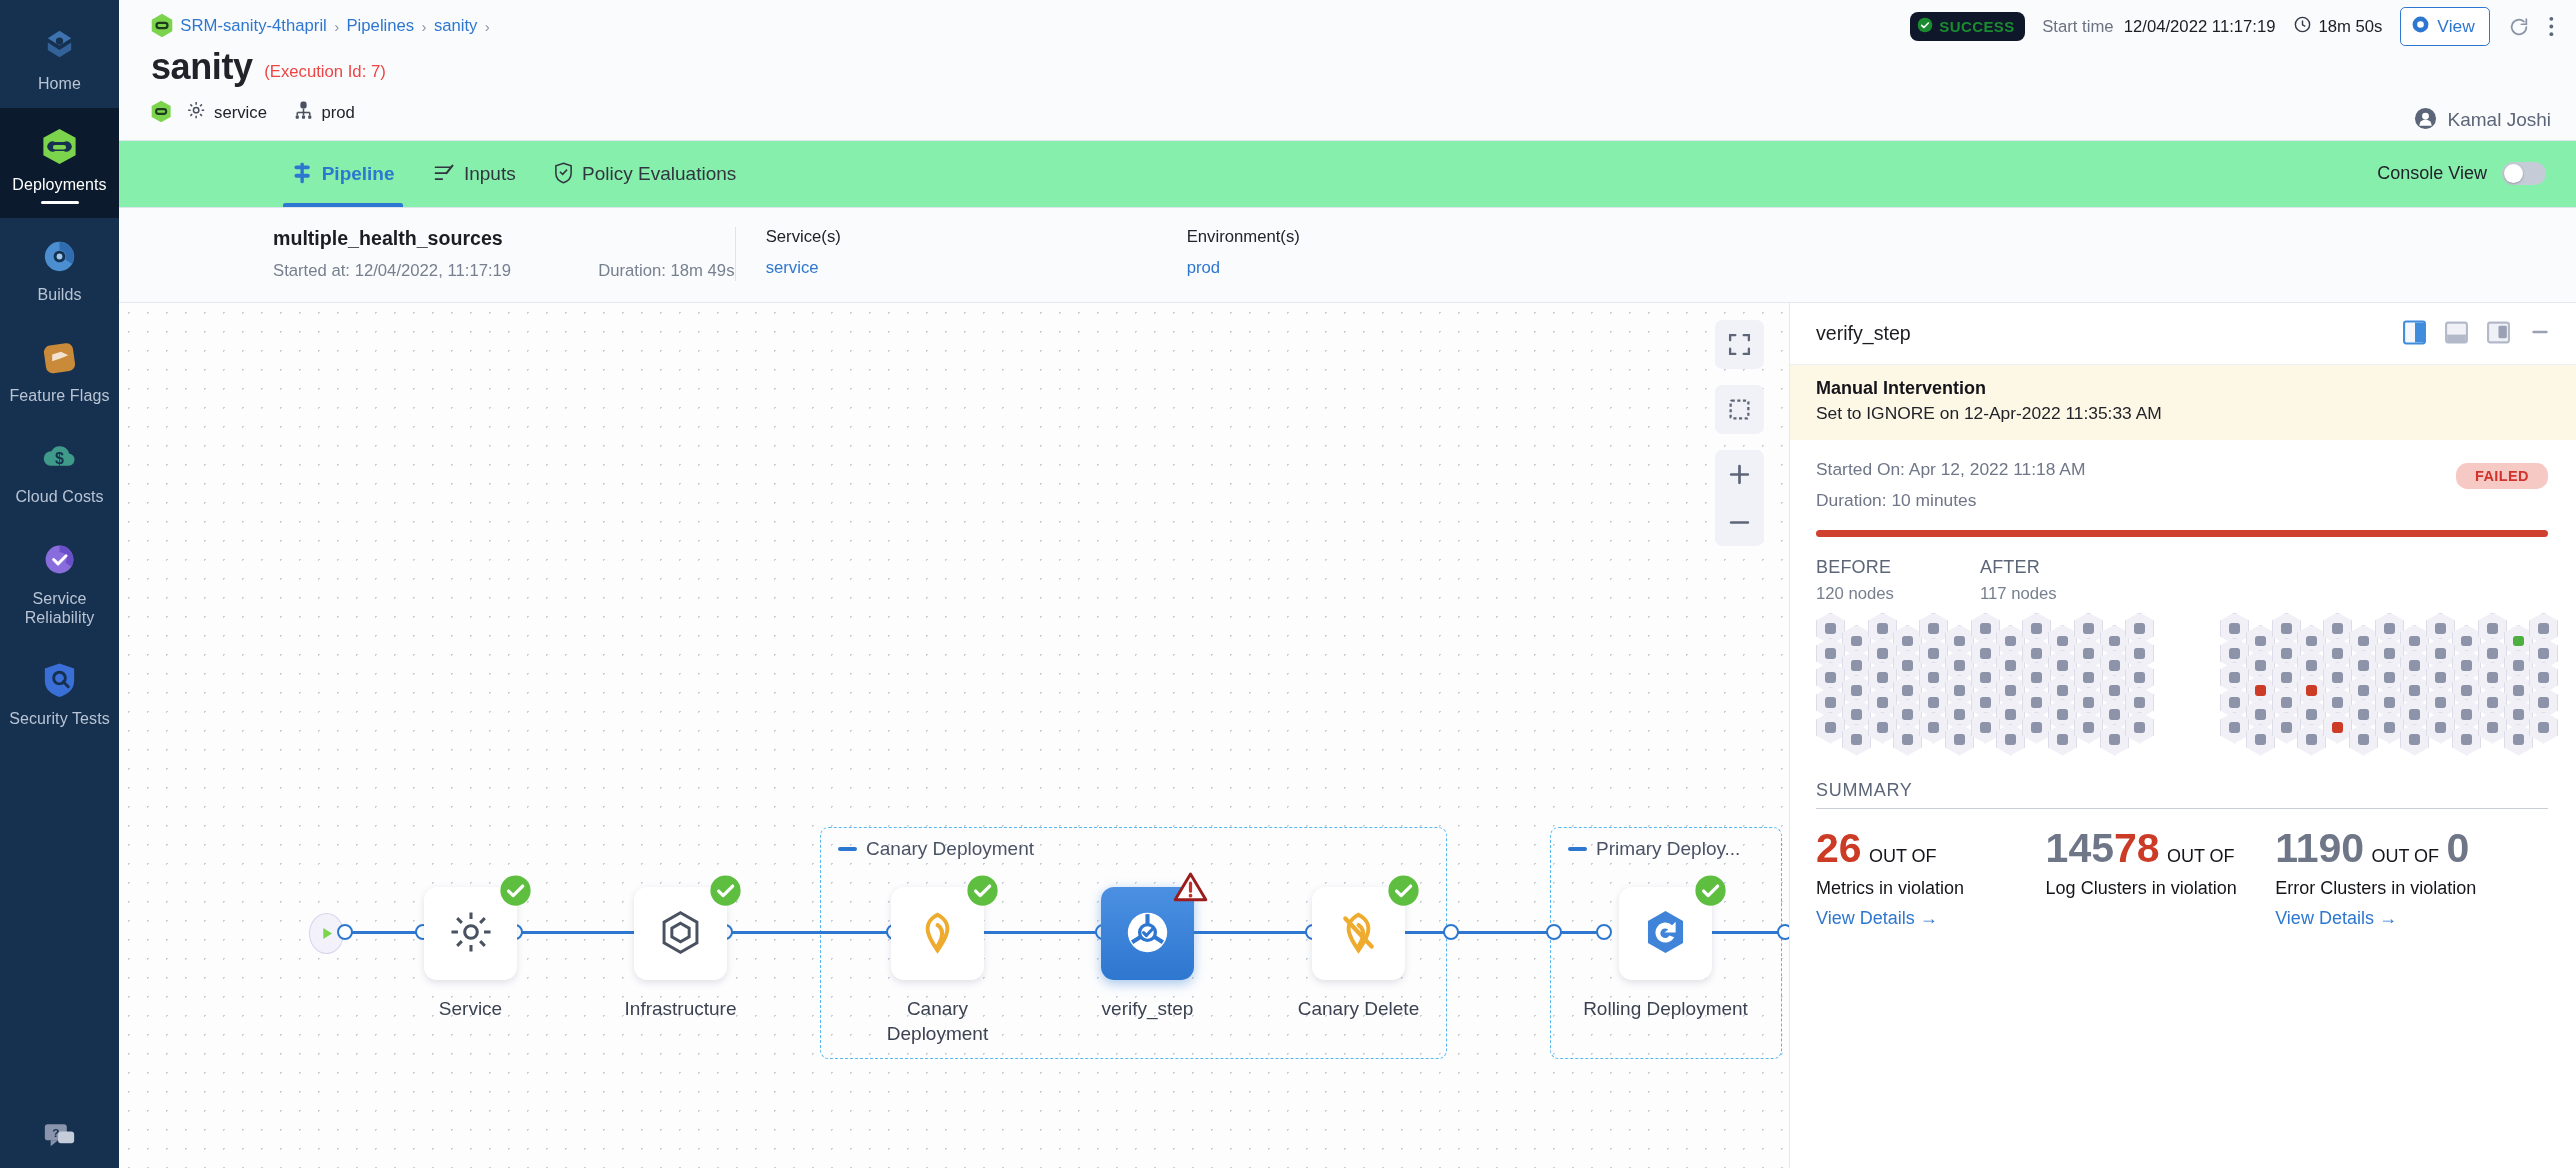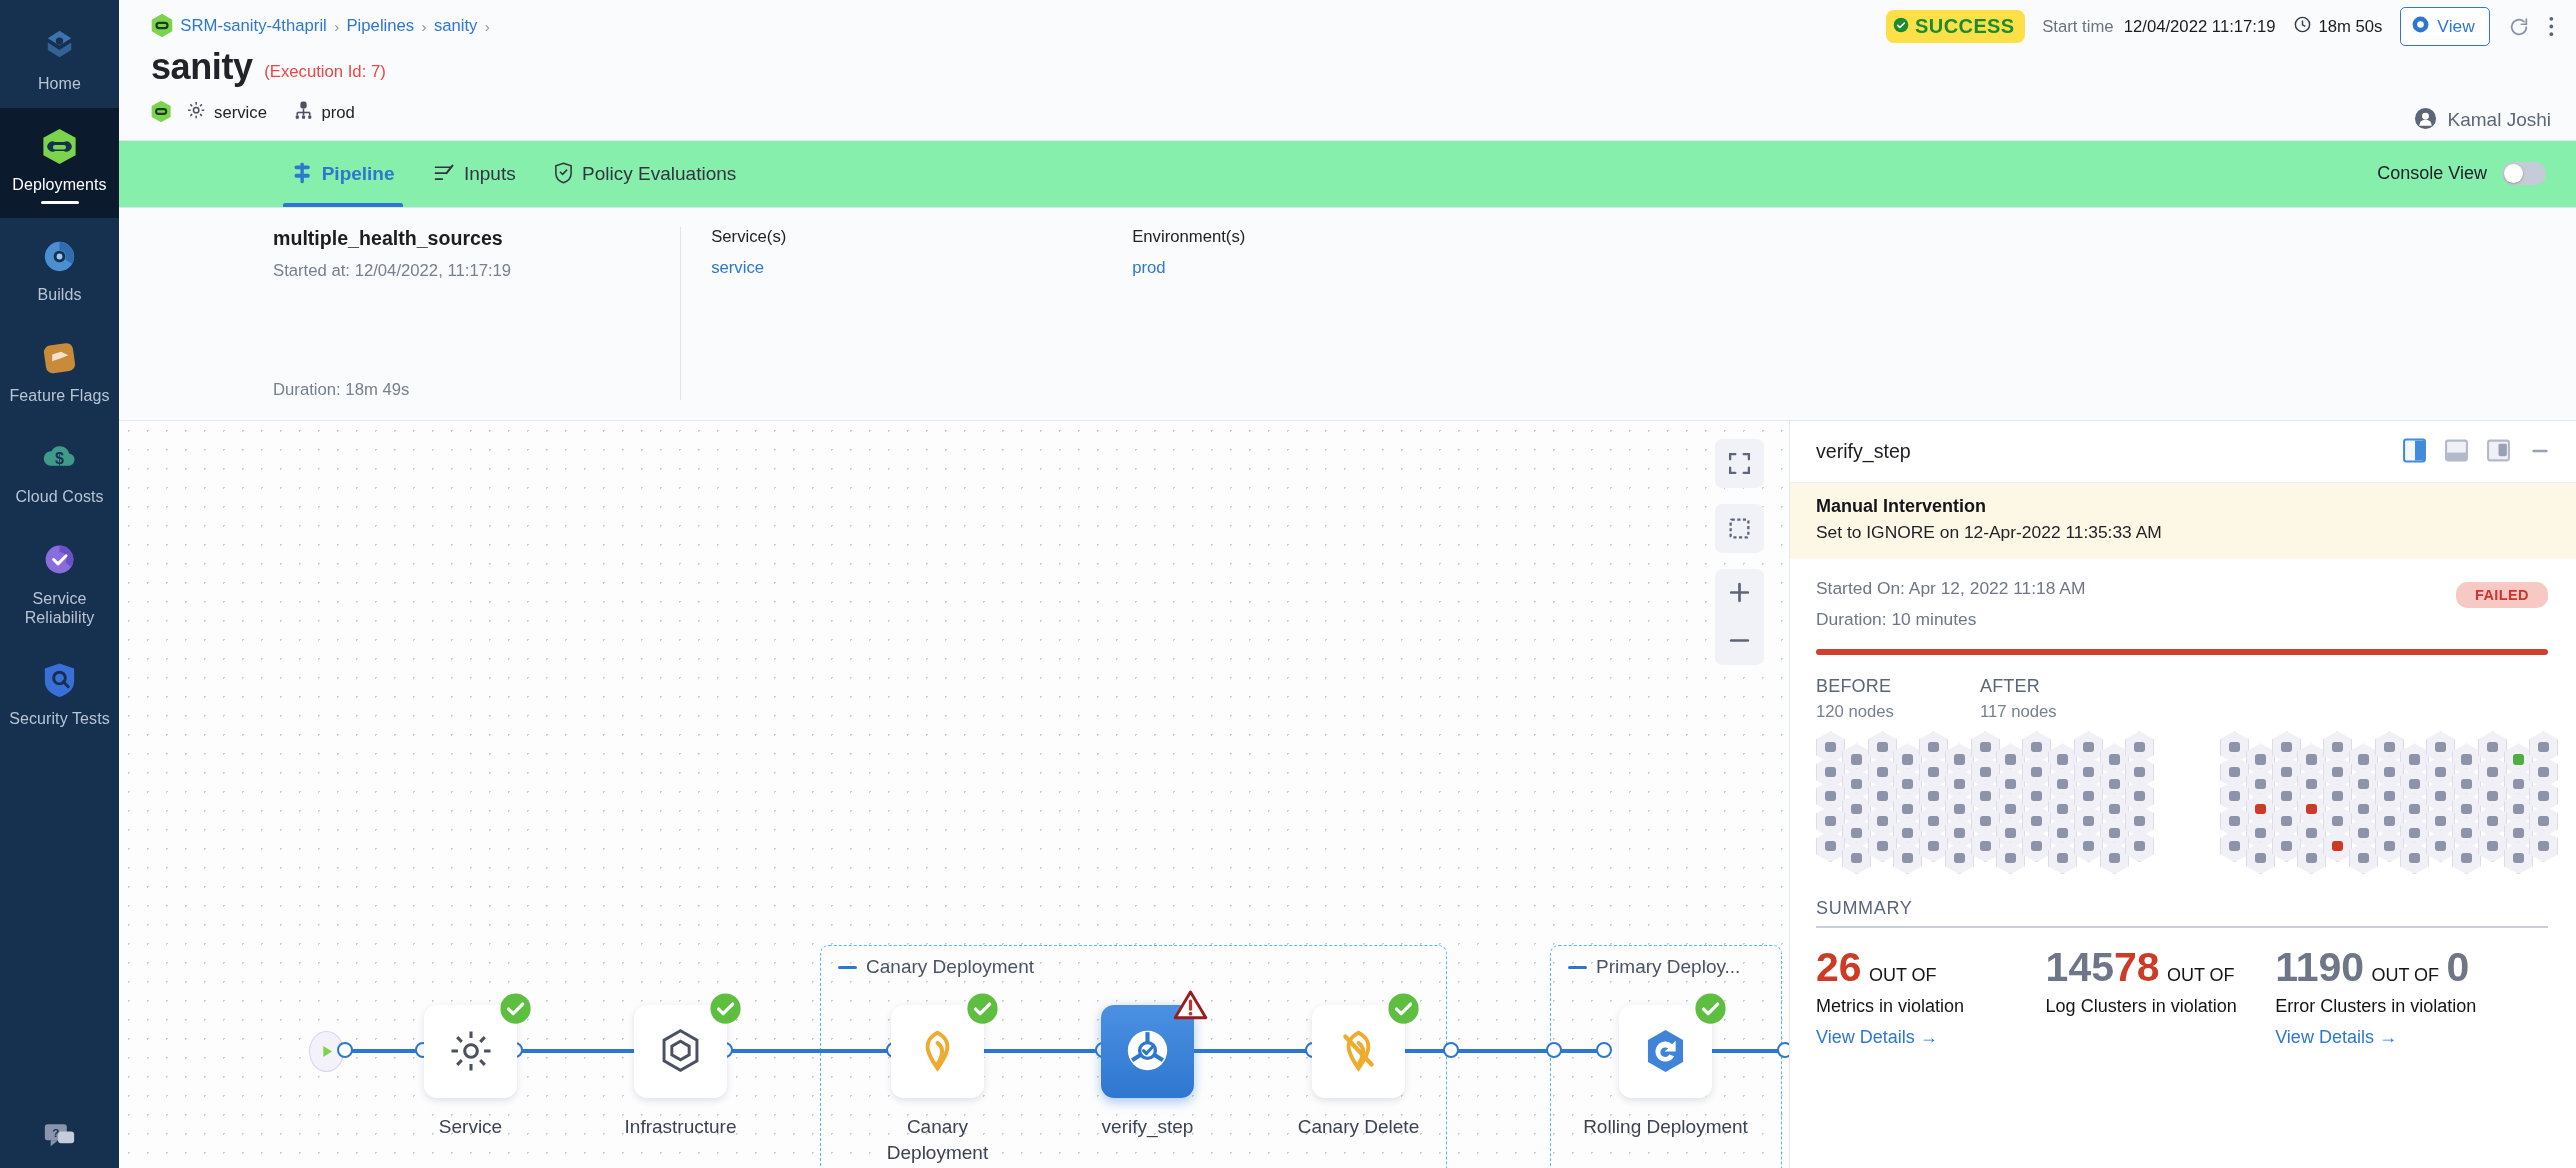--- a/index.html
+++ b/index.html
@@ -28,21 +28,21 @@
   .hdr{background:#fafbfd;border-bottom:0.7px solid #e4e8ef;padding:10.2px 22px 0 32px;position:relative;}
   .crumbs{display:flex;align-items:center;gap:7.3px;height:32px;}
   .crumb{color:#2e77d0;font-size:16.7px;cursor:pointer;}
   .crumb.sep{color:#8a94a6;font-size:15.2px;}
   .title-row{display:flex;align-items:flex-end;gap:11.6px;padding-top:7.3px;}
   .big-title{font-size:36px;font-weight:bold;color:#22222a;letter-spacing:-0.4px;line-height:1;}
   .exec-id{font-size:16.7px;color:#ef4444;padding-bottom:3.6px;}
   .meta-row{display:flex;align-items:center;gap:14.5px;padding:14.5px 0 14.5px;}
   .meta-chip{display:flex;align-items:center;gap:8px;font-size:16.7px;color:#22222a;}
   .hdr-right{position:absolute;right:20.3px;top:10.2px;display:flex;align-items:center;gap:17.4px;height:33px;}
-  .badge-success{background:#fde047;color:#1b8b30;font-size:20px;font-weight:bold;
+  .badge-success{background:#0f172a;color:#1b8b30;font-size:15px;font-weight:bold;
       letter-spacing:0.4px;border-radius:8px;padding:5.1px 10.2px 5.1px 7.3px;display:flex;align-items:center;gap:5.8px;}
   .lbl-mut{color:#6b7280;font-size:16.7px;}
   .lbl-str{color:#1c1c22;font-size:16.7px;}
   .dur-chip{display:flex;align-items:center;gap:6.5px;font-size:16.7px;color:#1c1c22;}
   .btn-view{border:0.7px solid #2e77d0;border-radius:5.1px;color:#2e77d0;font-size:17.4px;
       padding:6.5px 14.5px 6.5px 10.2px;display:flex;align-items:center;gap:7.3px;cursor:pointer;background:#fff;}
   .icon-btn{cursor:pointer;display:flex;align-items:center;justify-content:center;}
   .user-row{position:absolute;right:25px;top:107px;display:flex;align-items:center;gap:10.2px;}
   .user-name{color:#5c6678;font-size:19px;}
 
@@ -382,21 +382,21 @@
         <span class="console-lbl">Console View</span>
         <span class="switch">
             <i></i>
           </span>
       </div>
     </div>
 
     <div class="exec-strip">
       <div class="exec-left">
         <div class="exec-name">multiple_health_sources</div>
-        <div style="display:flex;gap:87px;flex-direction:column;">
+        <div style="display:flex;gap:87px;">
           <div class="exec-sub">Started at: 12/04/2022, 11:17:19</div>
           <div class="exec-sub">Duration: 18m 49s</div>
         </div>
       </div>
       <div class="exec-div"></div>
       <div class="exec-col">
         <h5>Service(s)</h5>
         <a>service</a>
       </div>
       <div class="exec-col">

